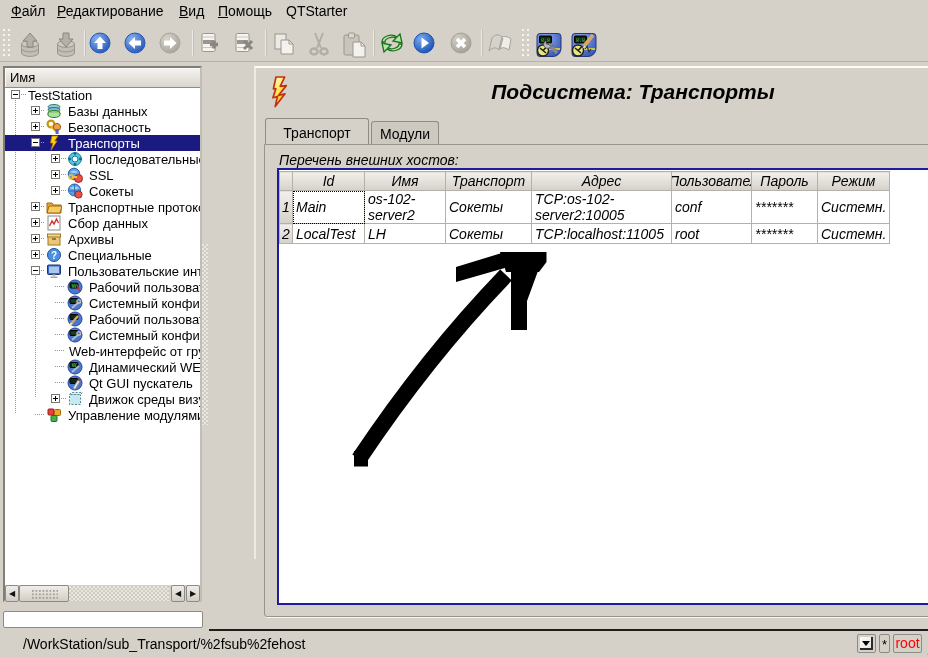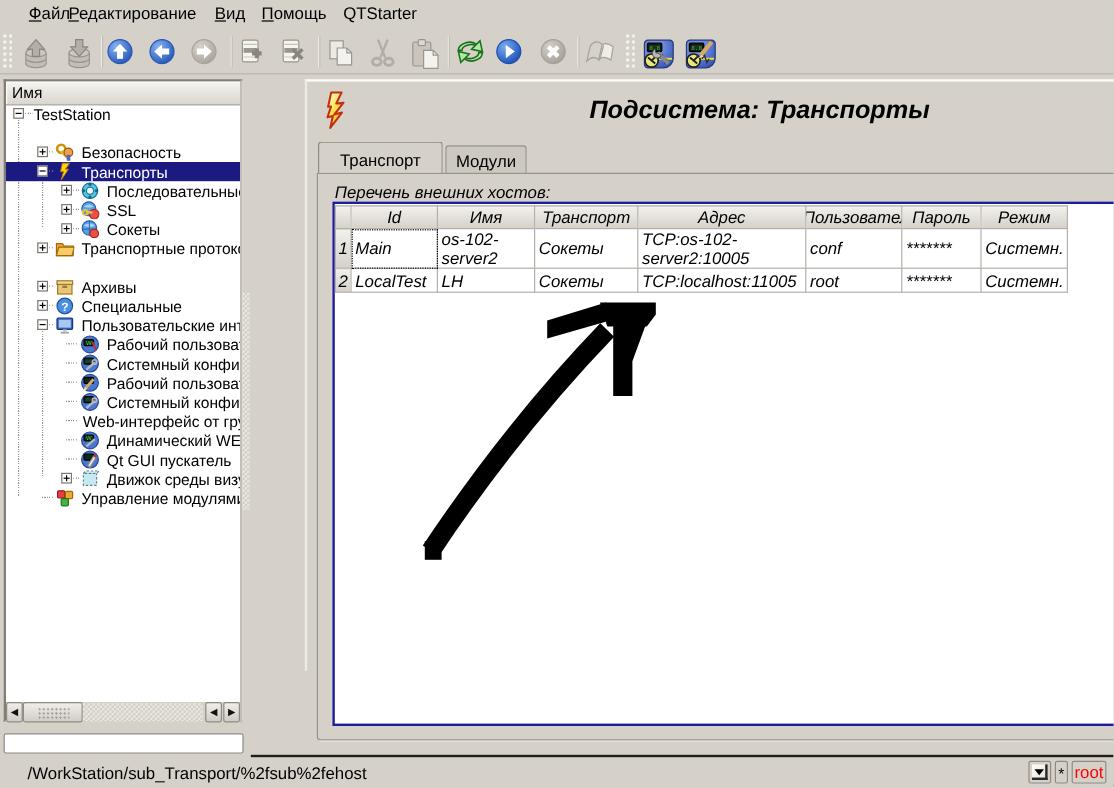--- a/index.html
+++ b/index.html
@@ -78,21 +78,21 @@
 #darkline { position:absolute; left:209px; top:629px; width:719px; height:2px; background:#1e1e1c; }
 #stext { position:absolute; left:7px; top:5px; font-size:14px; }
 .sbox { position:absolute; top:3px; border:1px solid #8e8b84; border-radius:2px; }
 
 #arrow { position:absolute; left:0; top:0; pointer-events:none; z-index:50; }
 </style>
 </head>
 <body>
 
 <div id="menubar">
-  <span style="left:24px"><u>Ф</u>айл</span>
+  <span style="left:11px"><u>Ф</u>айл</span>
   <span style="left:57px"><u>Р</u>едактирование</span>
   <span style="left:179px"><u>В</u>ид</span>
   <span style="left:218px"><u>П</u>омощь</span>
   <span style="left:286px">QTStarter</span>
 </div>
 
 <div id="toolbar">
   <div class="thandle" style="left:2px"></div>
   <div class="tbtn" id="i-load" style="left:16px">
       <svg width="22" height="26">
@@ -277,20 +277,35 @@
     </div>
   <div id="treebody">
       <div class="vline" style="left:10px;top:6px;height:320px"></div>
       <div class="vline" style="left:30px;top:54px;height:48px"></div>
       <div class="vline" style="left:30px;top:182px;height:128px"></div>
       <div class="trow" style="top:-1px">
         <div class="exp minus" style="left:6px"></div>
         <div class="hline" style="left:16px;top:7px;width:6px"></div>
         <div class="txt" style="left:23px">TestStation</div>
       </div>
+      <div class="trow" style="top:15px">
+        <div class="exp plus" style="left:26px"></div>
+        <div class="hline" style="left:36px;top:7px;width:4px"></div>
+        <div class="ticon" style="left:41px"><svg width="16" height="16">
+            <g>
+              <ellipse cx="8" cy="4" rx="6" ry="2.5" fill="#8fd0c8" stroke="#3a7a72"></ellipse>
+              <rect x="2" y="4" width="12" height="3" fill="#5aa8d8"></rect>
+              <ellipse cx="8" cy="7" rx="6" ry="2.5" fill="#7ab8e8" stroke="#3a6a9a"></ellipse>
+              <rect x="2" y="7" width="12" height="3" fill="#70b870"></rect>
+              <ellipse cx="8" cy="10" rx="6" ry="2.5" fill="#90d080" stroke="#3a7a3a"></ellipse>
+              <path d="M2,10 v2 a6,2.5 0 0 0 12 0 v-2" fill="#b0e0a0" stroke="#3a7a3a"></path>
+            </g>
+          </svg></div>
+        <div class="txt" style="left:63px">Базы данных</div>
+      </div>
       <div class="trow" style="top:31px">
         <div class="exp plus" style="left:26px"></div>
         <div class="hline" style="left:36px;top:7px;width:4px"></div>
         <div class="ticon" style="left:41px"><svg width="16" height="16">
             <circle cx="5" cy="5" r="3.4" fill="none" stroke="#c8940a" stroke-width="2.2"></circle>
             <rect x="6" y="6" width="8" height="2.6" transform="rotate(45 6 6)" fill="#e8b820"></rect>
             <circle cx="11" cy="8" r="3.6" fill="#f0a048" stroke="#a05810"></circle>
             <rect x="9.6" y="10" width="3" height="5" fill="#4868c8"></rect>
           </svg></div>
         <div class="txt" style="left:63px">Безопасность</div>
@@ -342,20 +357,29 @@
         <div class="txt" style="left:84px">Сокеты</div>
       </div>
       <div class="trow" style="top:111px">
         <div class="exp plus" style="left:26px"></div>
         <div class="hline" style="left:36px;top:7px;width:4px"></div>
         <div class="ticon" style="left:41px"><svg width="16" height="16">
             <path d="M1,4 h5 l1.5,2 h7.5 v8 h-14 Z" fill="#e8a830" stroke="#a06810"></path>
             <path d="M1,14 L3,7 h13 l-2,7 Z" fill="#f8cc60" stroke="#a06810"></path>
           </svg></div>
         <div class="txt" style="left:63px">Транспортные протоколы</div>
+      </div>
+      <div class="trow" style="top:127px">
+        <div class="exp plus" style="left:26px"></div>
+        <div class="hline" style="left:36px;top:7px;width:4px"></div>
+        <div class="ticon" style="left:41px"><svg width="16" height="16">
+            <rect x="2" y="1" width="12" height="14" fill="#fff" stroke="#888"></rect>
+            <polyline points="3.5,11 6,6 8,9 10.5,4 12.5,8" fill="none" stroke="#d03030" stroke-width="1.4"></polyline>
+          </svg></div>
+        <div class="txt" style="left:63px">Сбор данных</div>
       </div>
       <div class="trow" style="top:143px">
         <div class="exp plus" style="left:26px"></div>
         <div class="hline" style="left:36px;top:7px;width:4px"></div>
         <div class="ticon" style="left:41px"><svg width="16" height="16">
             <rect x="2" y="5" width="12" height="9" fill="#e8c878" stroke="#a07828"></rect>
             <rect x="1.5" y="3" width="13" height="3" fill="#f0d890" stroke="#a07828"></rect>
             <rect x="6" y="7" width="4" height="2" fill="#a07828"></rect>
           </svg></div>
         <div class="txt" style="left:63px">Архивы</div>

